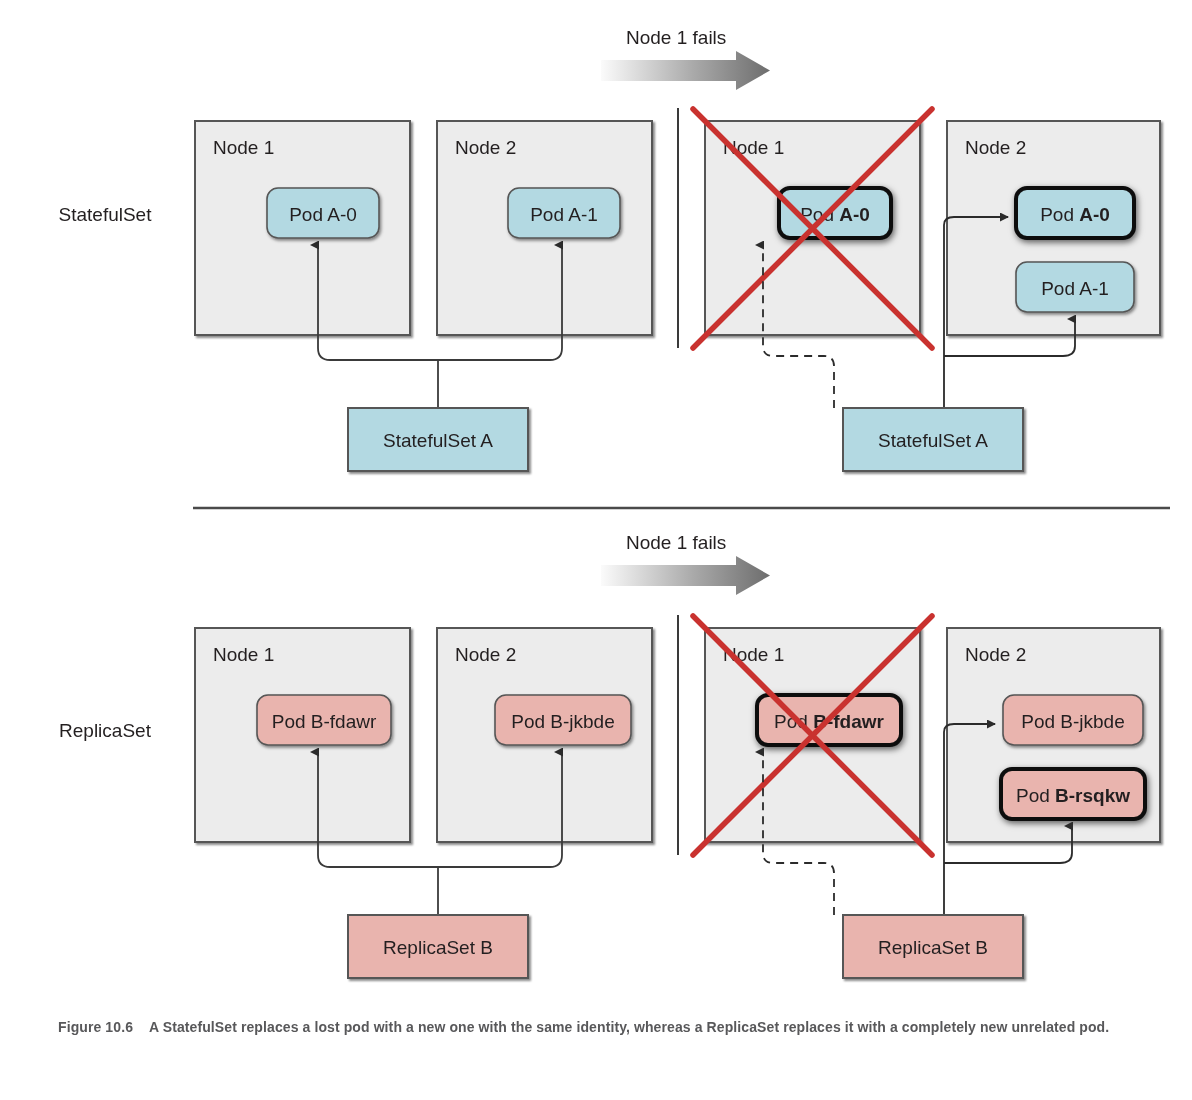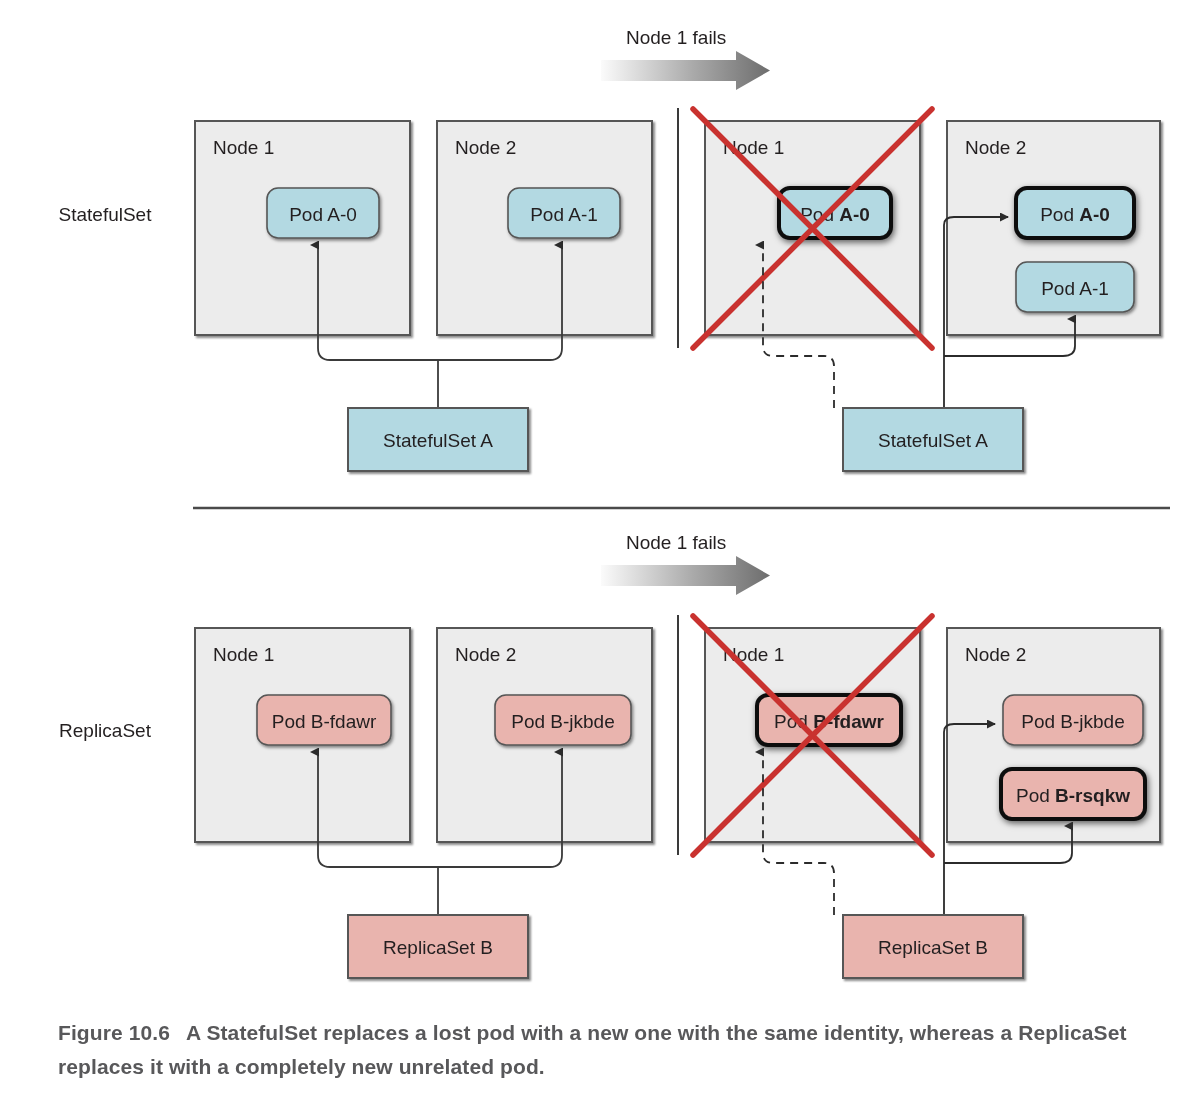--- a/index.html
+++ b/index.html
@@ -35,21 +35,21 @@
   .ctrl-label { font-size: 19px; }
   .row-label  { font-size: 19px; }
   .fails-label{ font-size: 19px; }
   .bold-part  { font-weight: bold; }
   .caption {
     position: absolute;
     left: 58px;
     top: 1008px;
     width: 1090px;
     font-family: "Liberation Sans", sans-serif;
-    font-size: 21px;
+    font-size: 14px;
     font-weight: bold;
     color: #58585a;
     line-height: 1.62;
     letter-spacing: 0.1px;
   }
   .caption .fig-num { margin-right: 16px; }
 </style>
 </head>
 <body>
 

